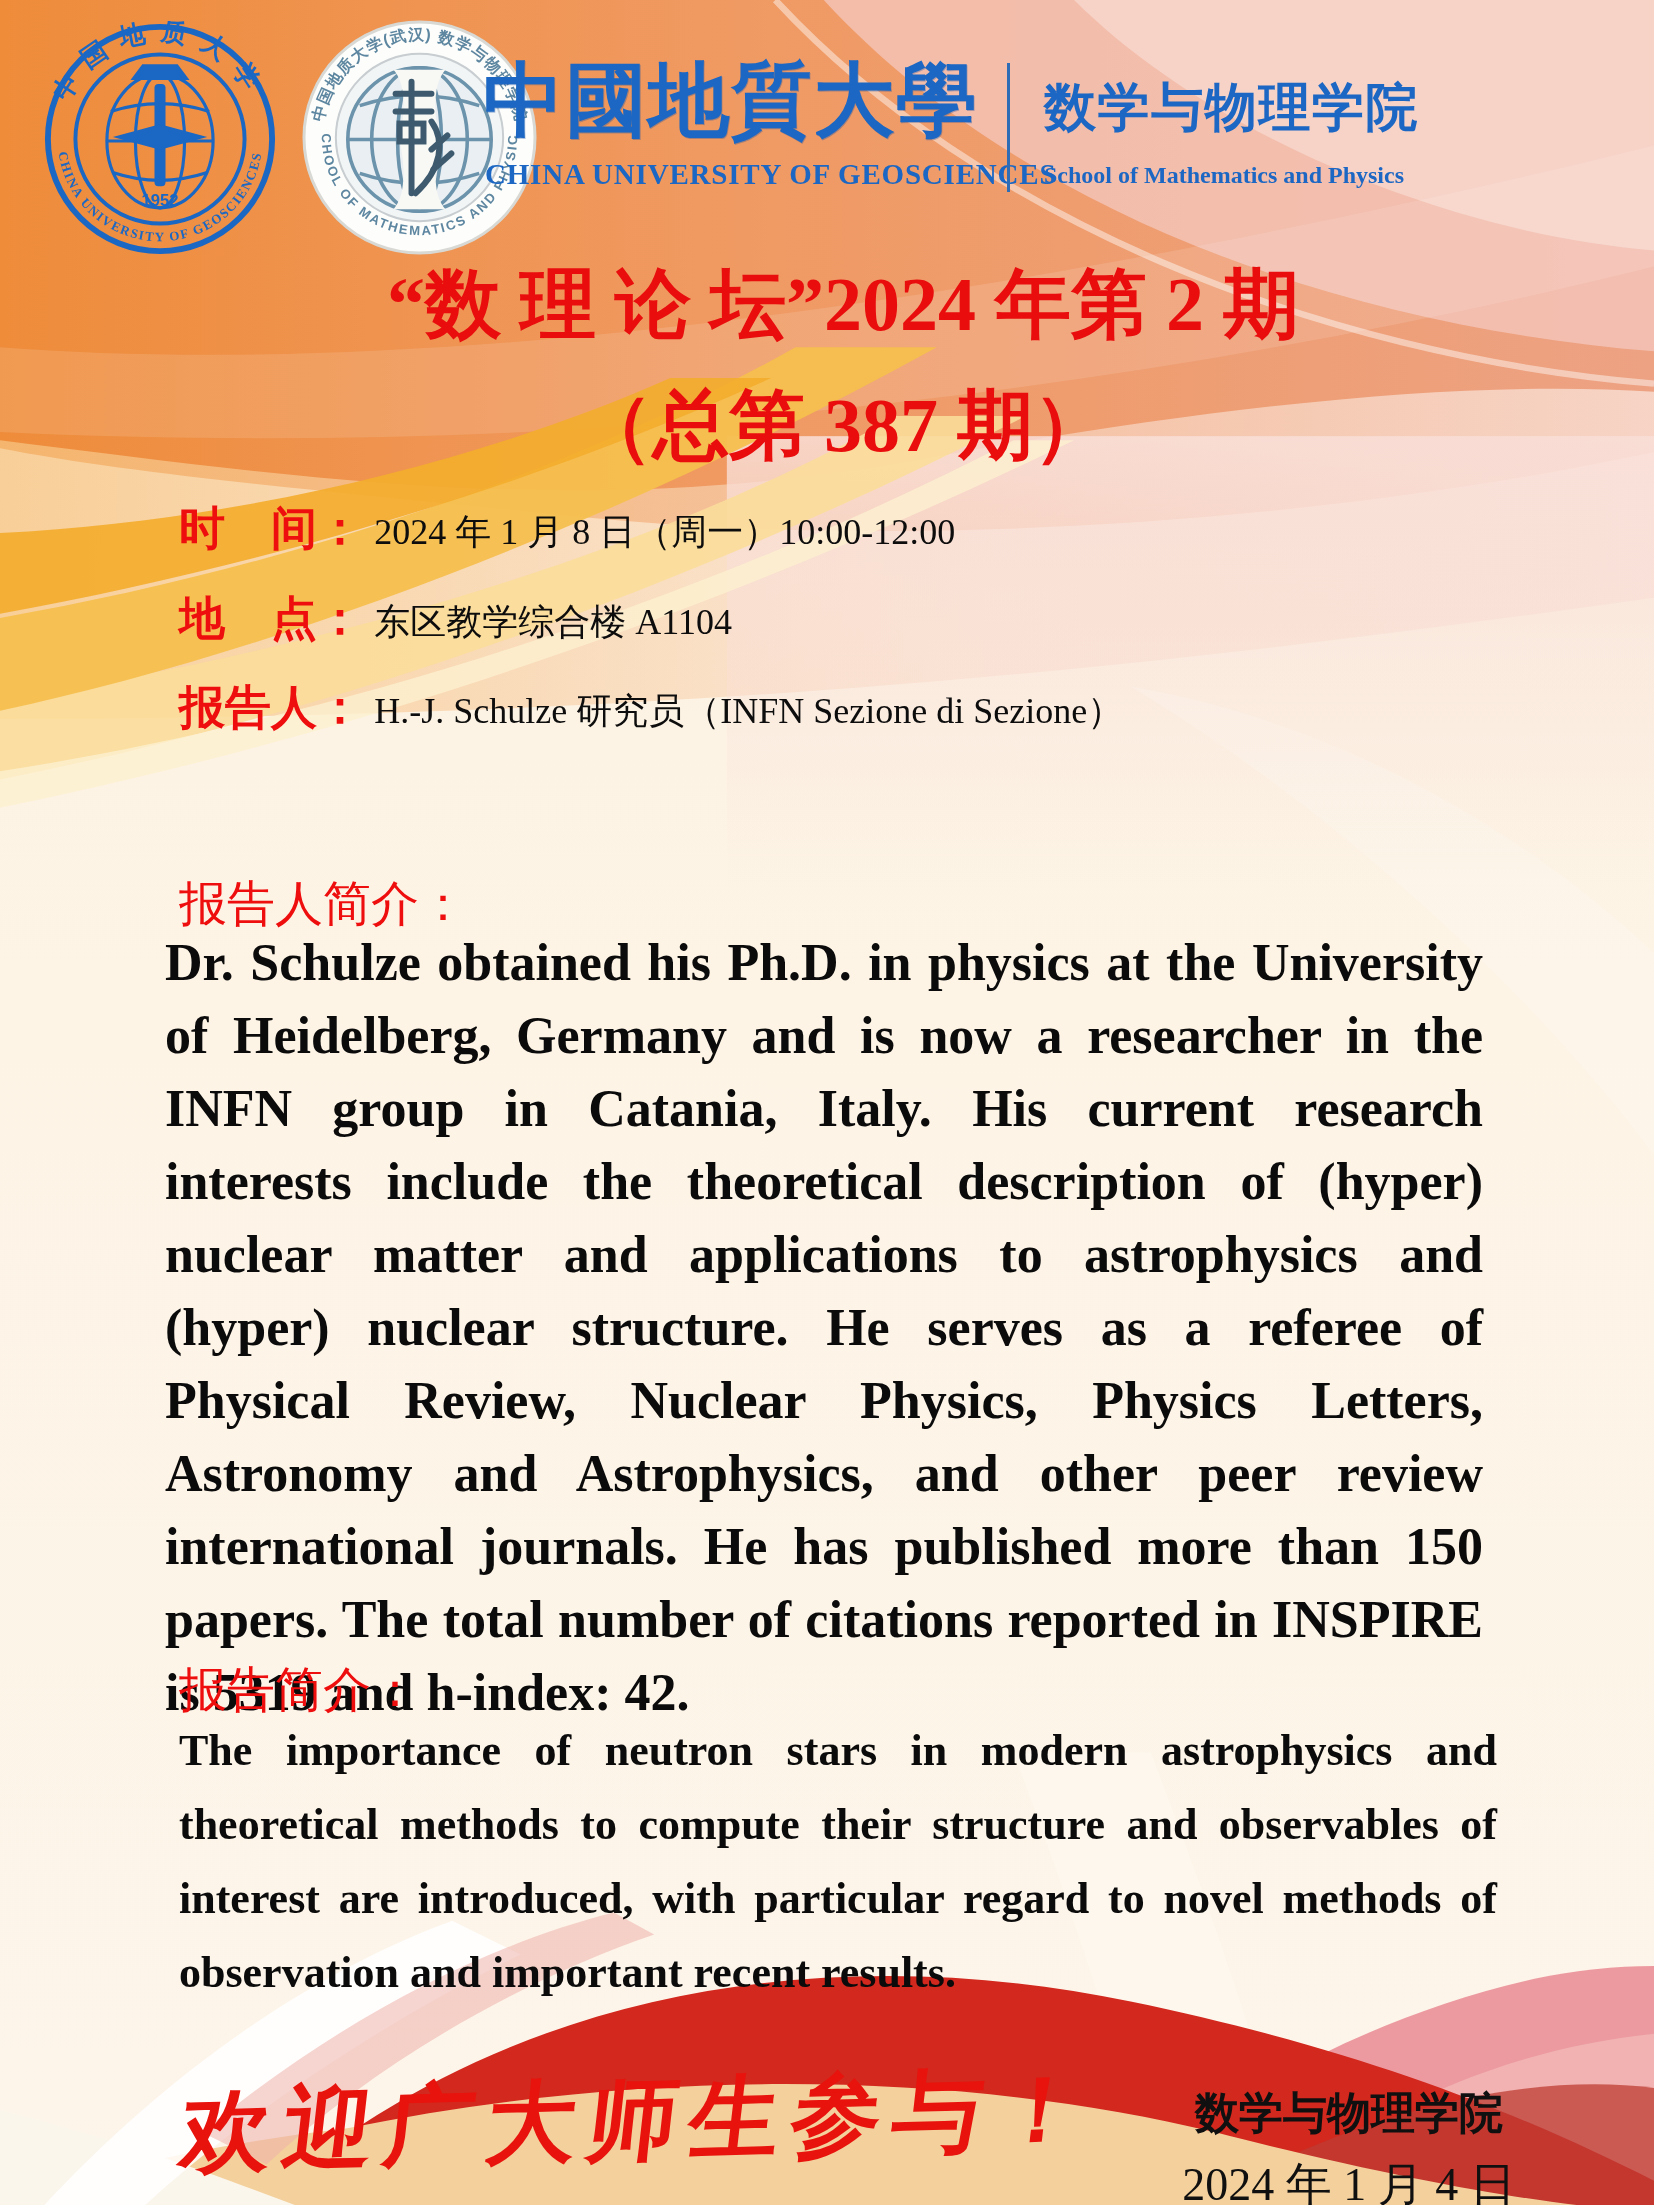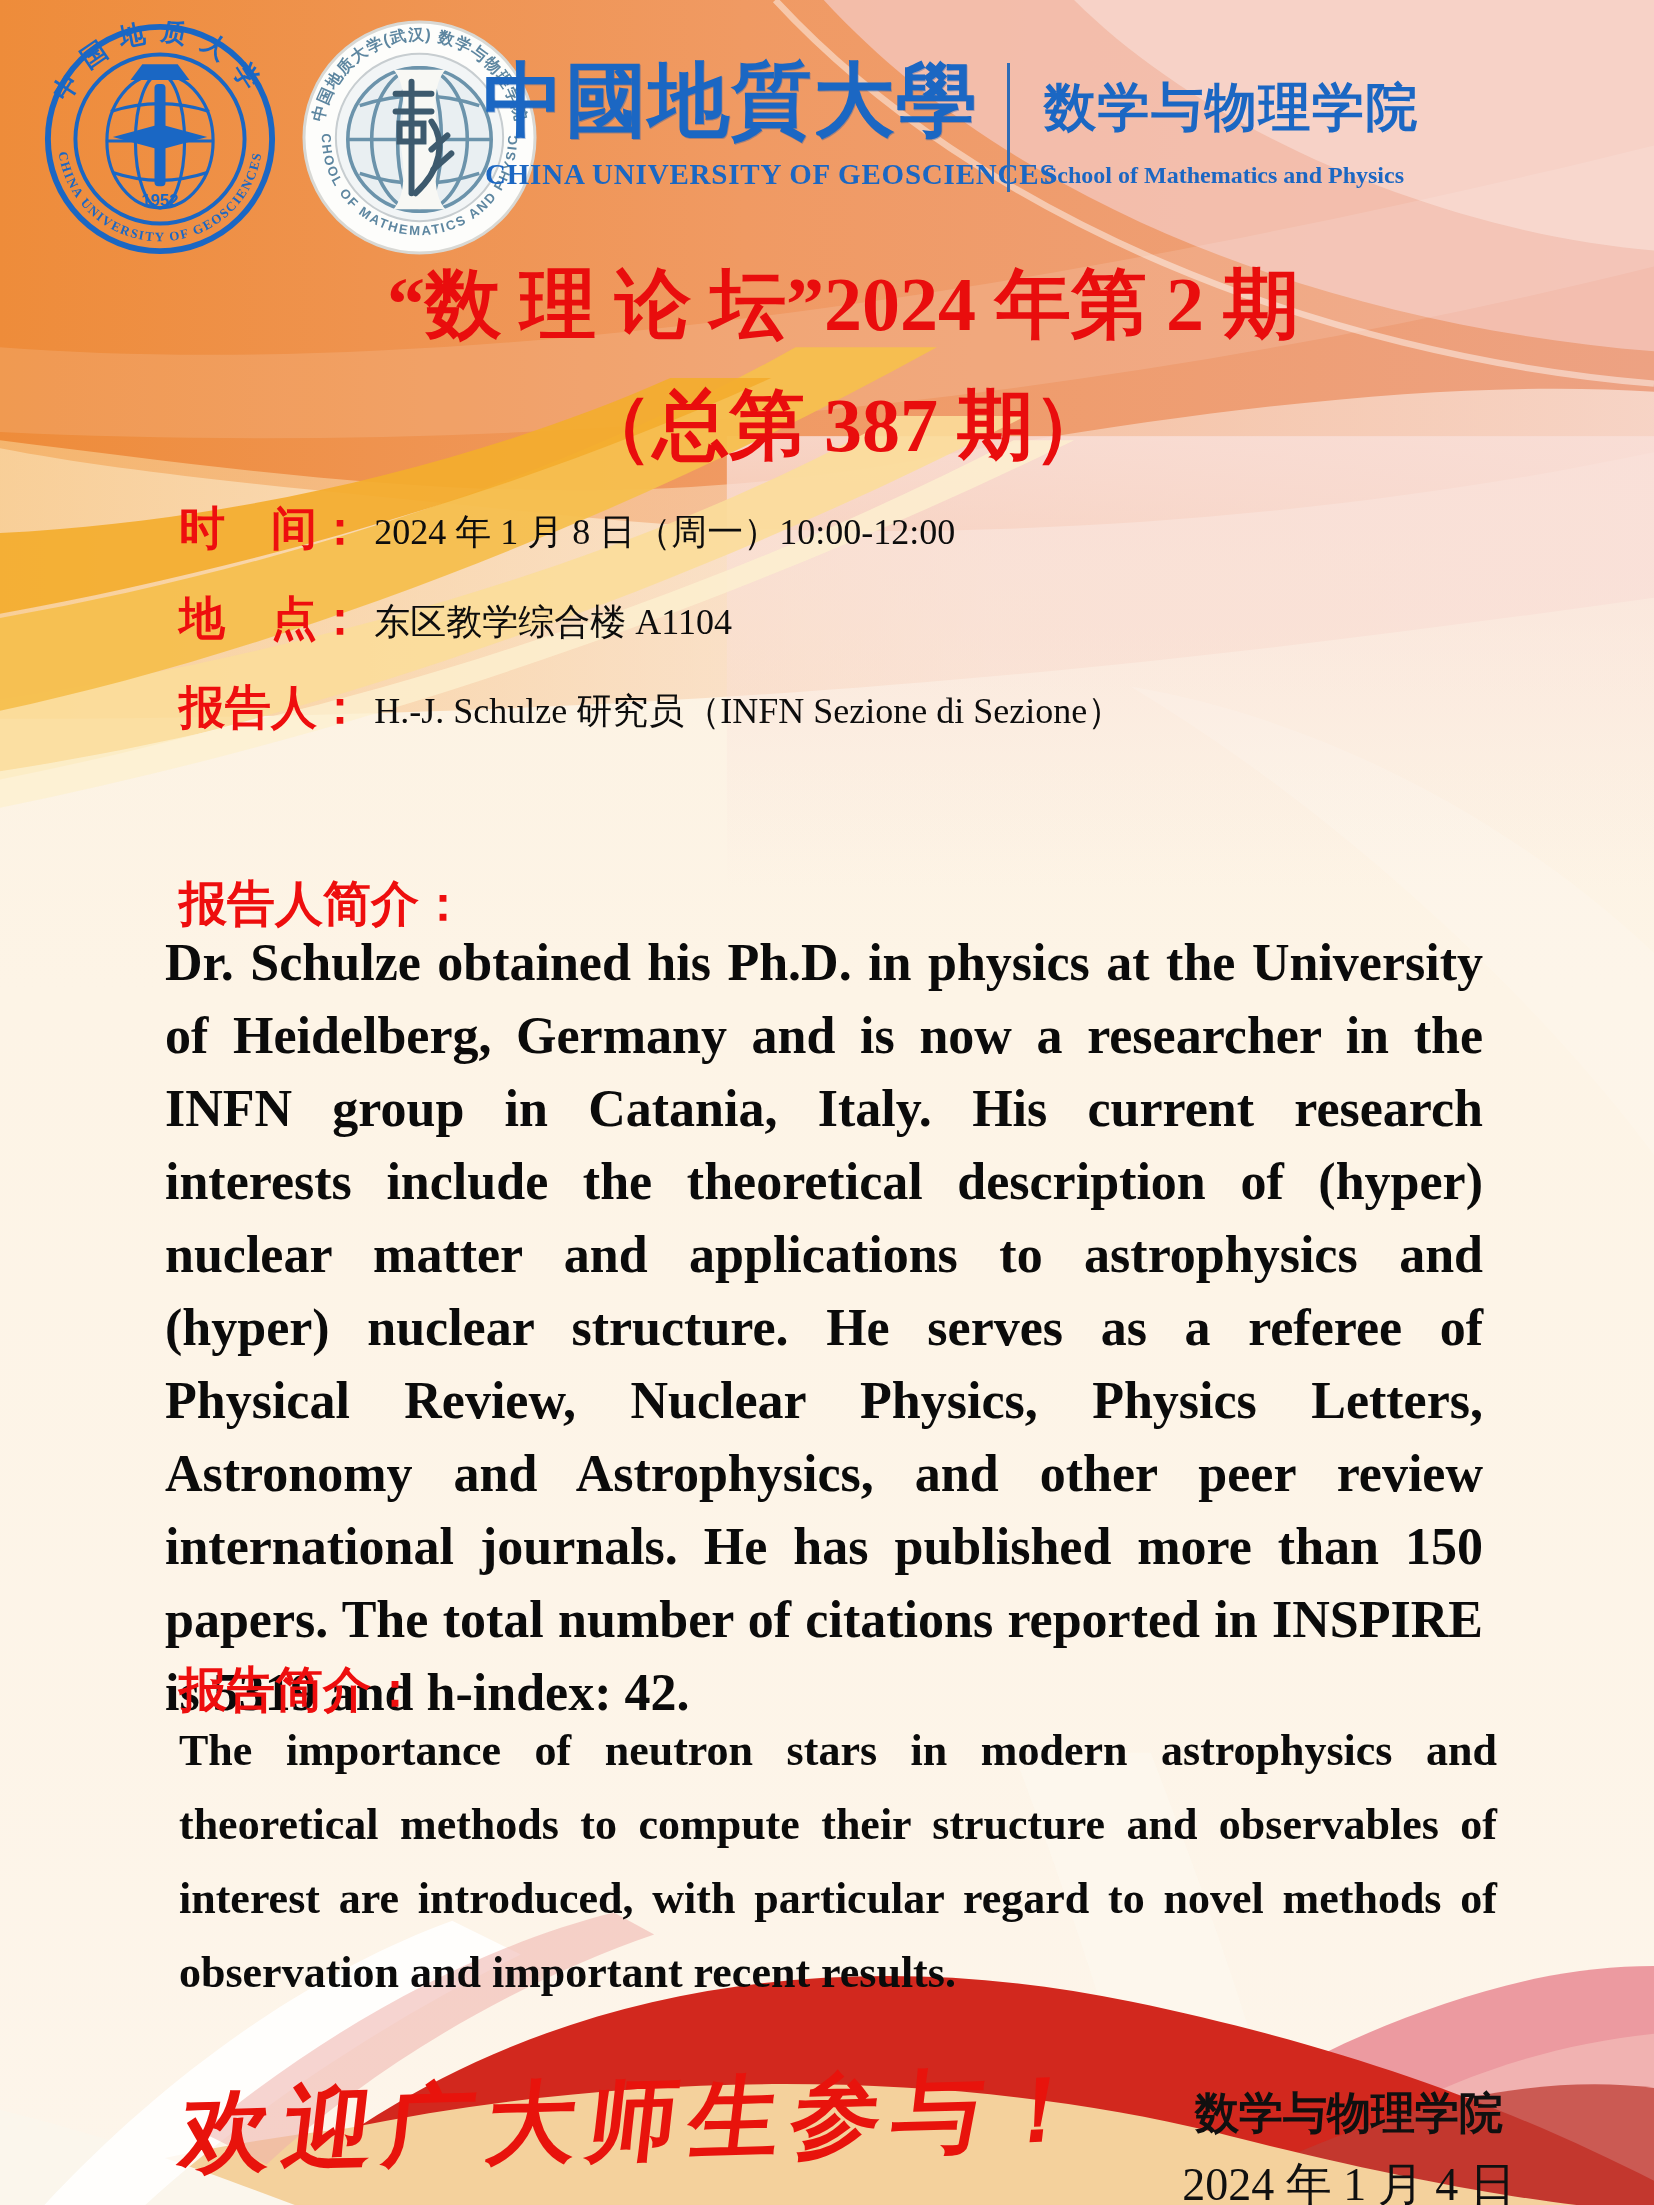--- a/index.html
+++ b/index.html
@@ -33,21 +33,21 @@
 
   
   .info-row{left:179px;width:1373px;white-space:nowrap;}
   .info-label{color:#ee0e0e;font-weight:bold;font-size:46px;
     font-family:"Liberation Sans",sans-serif;}
   .info-value{color:#0d0d0d;font-size:36px;margin-left:11.3px;
     font-family:"Liberation Serif",serif;}
   .row-time{top:498px;} .row-place{top:588px;} .row-speaker{top:677px;} .row-title{top:766px;}
 
   
-  .sec-heading{left:179px;color:#ee0e0e;font-weight:bold;font-size:48px;
+  .sec-heading{left:179px;color:#ee0e0e;font-weight:normal;font-size:48px;
     font-family:"Liberation Sans",sans-serif;white-space:nowrap;}
   .bio-heading{top:872px;}
   .bio-text{left:165px;top:926px;width:1318px;font-size:52px;font-weight:bold;
     color:#0b0b0b;line-height:73px;text-align:justify;font-family:"Liberation Serif",serif;}
   .abs-heading{top:1658px;}
   .abs-text{left:179px;top:1714px;width:1318px;font-size:44px;font-weight:bold;
     color:#0b0b0b;line-height:74px;text-align:justify;font-family:"Liberation Serif",serif;}
 
   
   .welcome{left:183px;top:2060px;font-size:90px;font-weight:bold;color:#e8130c;

